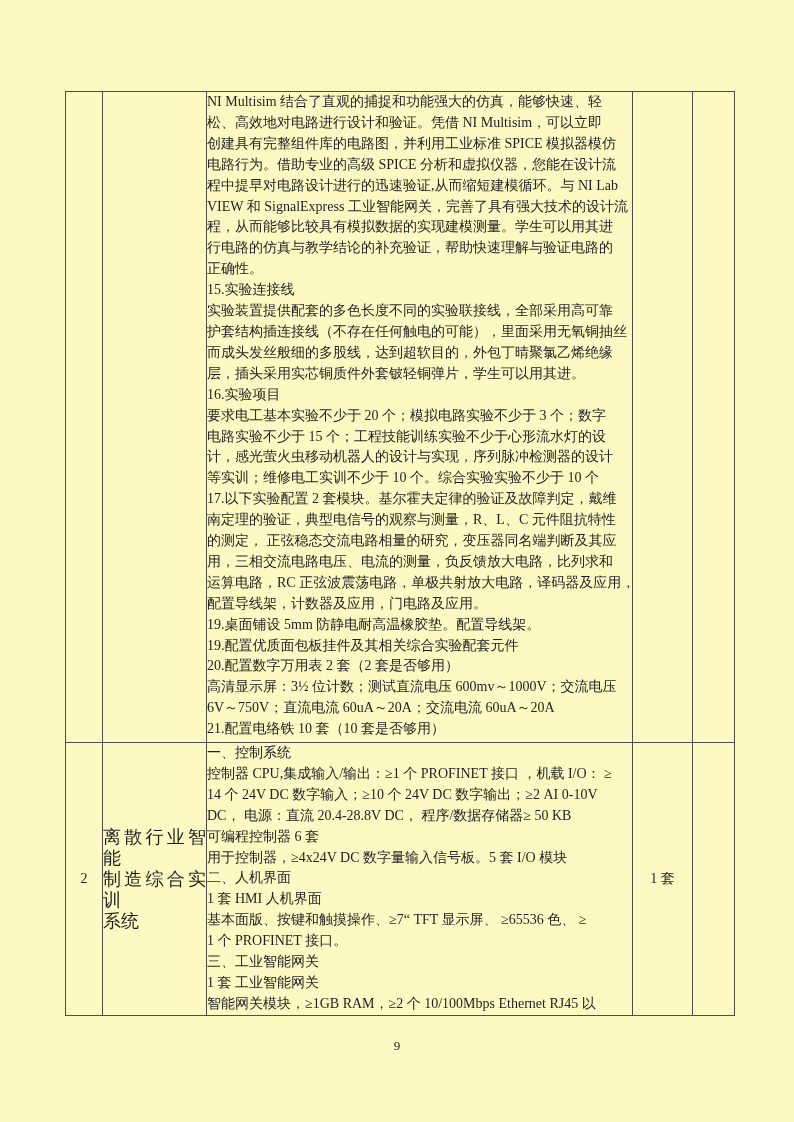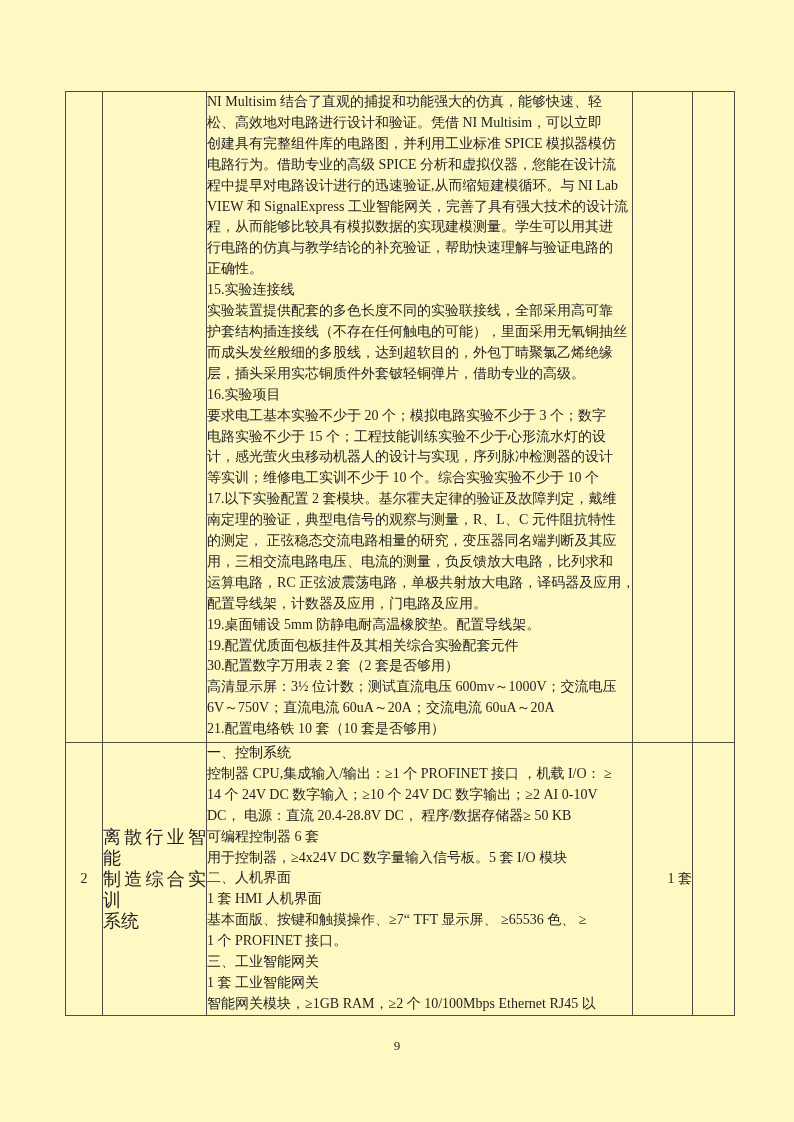--- a/index.html
+++ b/index.html
@@ -49,21 +49,21 @@
   .spec-cell {
     vertical-align: top;
     padding: 2px 4px 0 6px;
   }
   .spec-cell .line {
     font-size: 14px;
     line-height: 20.9px;
     white-space: nowrap;
   }
   .qty-cell {
-    text-align: right;
+    text-align: center;
     vertical-align: middle;
     font-size: 14px;
     white-space: nowrap;
   }
   .note-cell {
     vertical-align: middle;
   }
   .page-number {
     position: absolute;
     top: 1038px;
@@ -96,35 +96,35 @@
             <div class="line">电路行为。借助专业的高级 SPICE 分析和虚拟仪器，您能在设计流</div>
             <div class="line">程中提早对电路设计进行的迅速验证,从而缩短建模循环。与 NI Lab</div>
             <div class="line">VIEW 和 SignalExpress 工业智能网关，完善了具有强大技术的设计流</div>
             <div class="line">程，从而能够比较具有模拟数据的实现建模测量。学生可以用其进</div>
             <div class="line">行电路的仿真与教学结论的补充验证，帮助快速理解与验证电路的</div>
             <div class="line">正确性。</div>
             <div class="line">15.实验连接线</div>
             <div class="line">实验装置提供配套的多色长度不同的实验联接线，全部采用高可靠</div>
             <div class="line">护套结构插连接线（不存在任何触电的可能），里面采用无氧铜抽丝</div>
             <div class="line">而成头发丝般细的多股线，达到超软目的，外包丁晴聚氯乙烯绝缘</div>
-            <div class="line">层，插头采用实芯铜质件外套铍轻铜弹片，借助专业的高级。</div>
+            <div class="line">层，插头采用实芯铜质件外套铍轻铜弹片，学生可以用其进。</div>
             <div class="line">16.实验项目</div>
             <div class="line">要求电工基本实验不少于 20 个；模拟电路实验不少于 3 个；数字</div>
             <div class="line">电路实验不少于 15 个；工程技能训练实验不少于心形流水灯的设</div>
             <div class="line">计，感光萤火虫移动机器人的设计与实现，序列脉冲检测器的设计</div>
             <div class="line">等实训；维修电工实训不少于 10 个。综合实验实验不少于 10 个</div>
             <div class="line">17.以下实验配置 2 套模块。基尔霍夫定律的验证及故障判定，戴维</div>
             <div class="line">南定理的验证，典型电信号的观察与测量，R、L、C 元件阻抗特性</div>
             <div class="line">的测定， 正弦稳态交流电路相量的研究，变压器同名端判断及其应</div>
             <div class="line">用，三相交流电路电压、电流的测量，负反馈放大电路，比列求和</div>
             <div class="line">运算电路，RC 正弦波震荡电路，单极共射放大电路，译码器及应用，</div>
             <div class="line">配置导线架，计数器及应用，门电路及应用。</div>
             <div class="line">19.桌面铺设 5mm 防静电耐高温橡胶垫。配置导线架。</div>
             <div class="line">19.配置优质面包板挂件及其相关综合实验配套元件</div>
-            <div class="line">30.配置数字万用表 2 套（2 套是否够用）</div>
+            <div class="line">20.配置数字万用表 2 套（2 套是否够用）</div>
             <div class="line">高清显示屏：3½ 位计数；测试直流电压 600mv～1000V；交流电压</div>
             <div class="line">6V～750V；直流电流 60uA～20A；交流电流 60uA～20A</div>
             <div class="line">21.配置电络铁 10 套（10 套是否够用）</div>
           </td>
       <td class="qty-cell"></td>
       <td class="note-cell"></td>
     </tr>
     <tr style="height:273px">
       <td class="seq-cell">2</td>
       <td class="name-cell">

